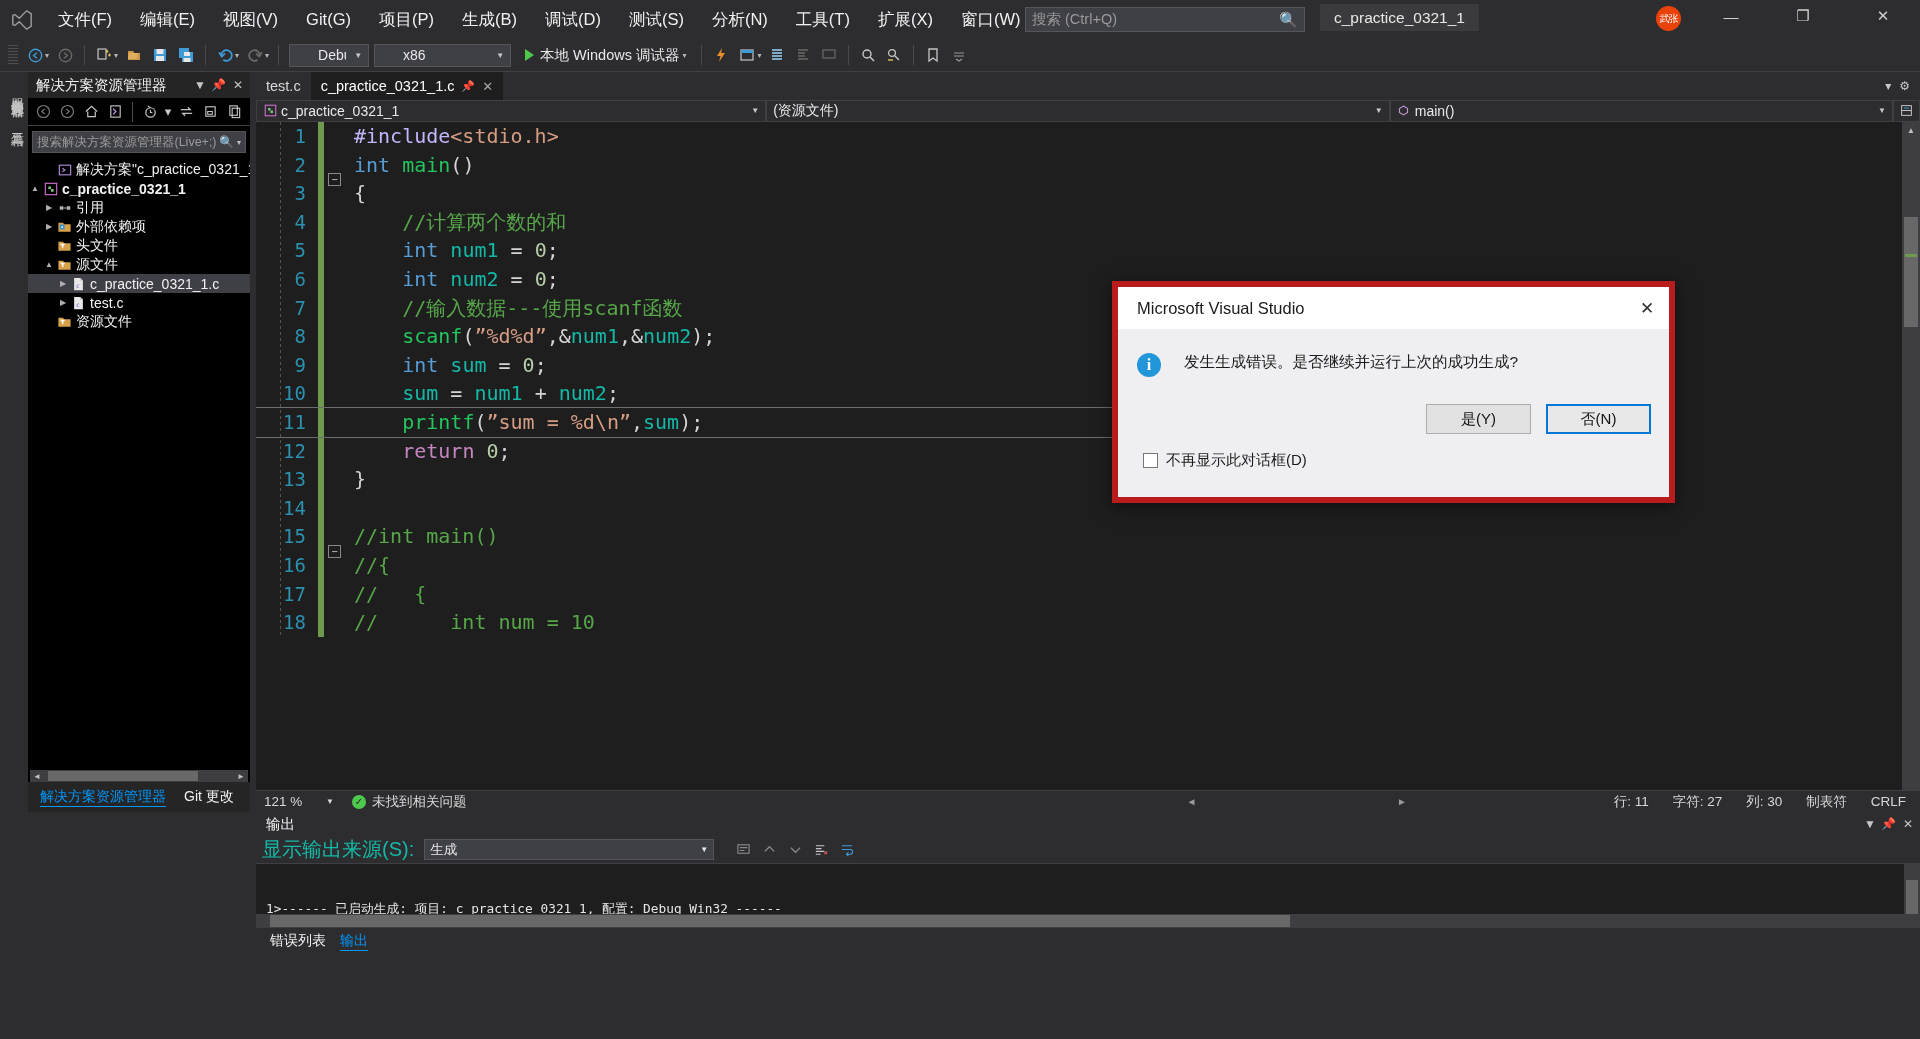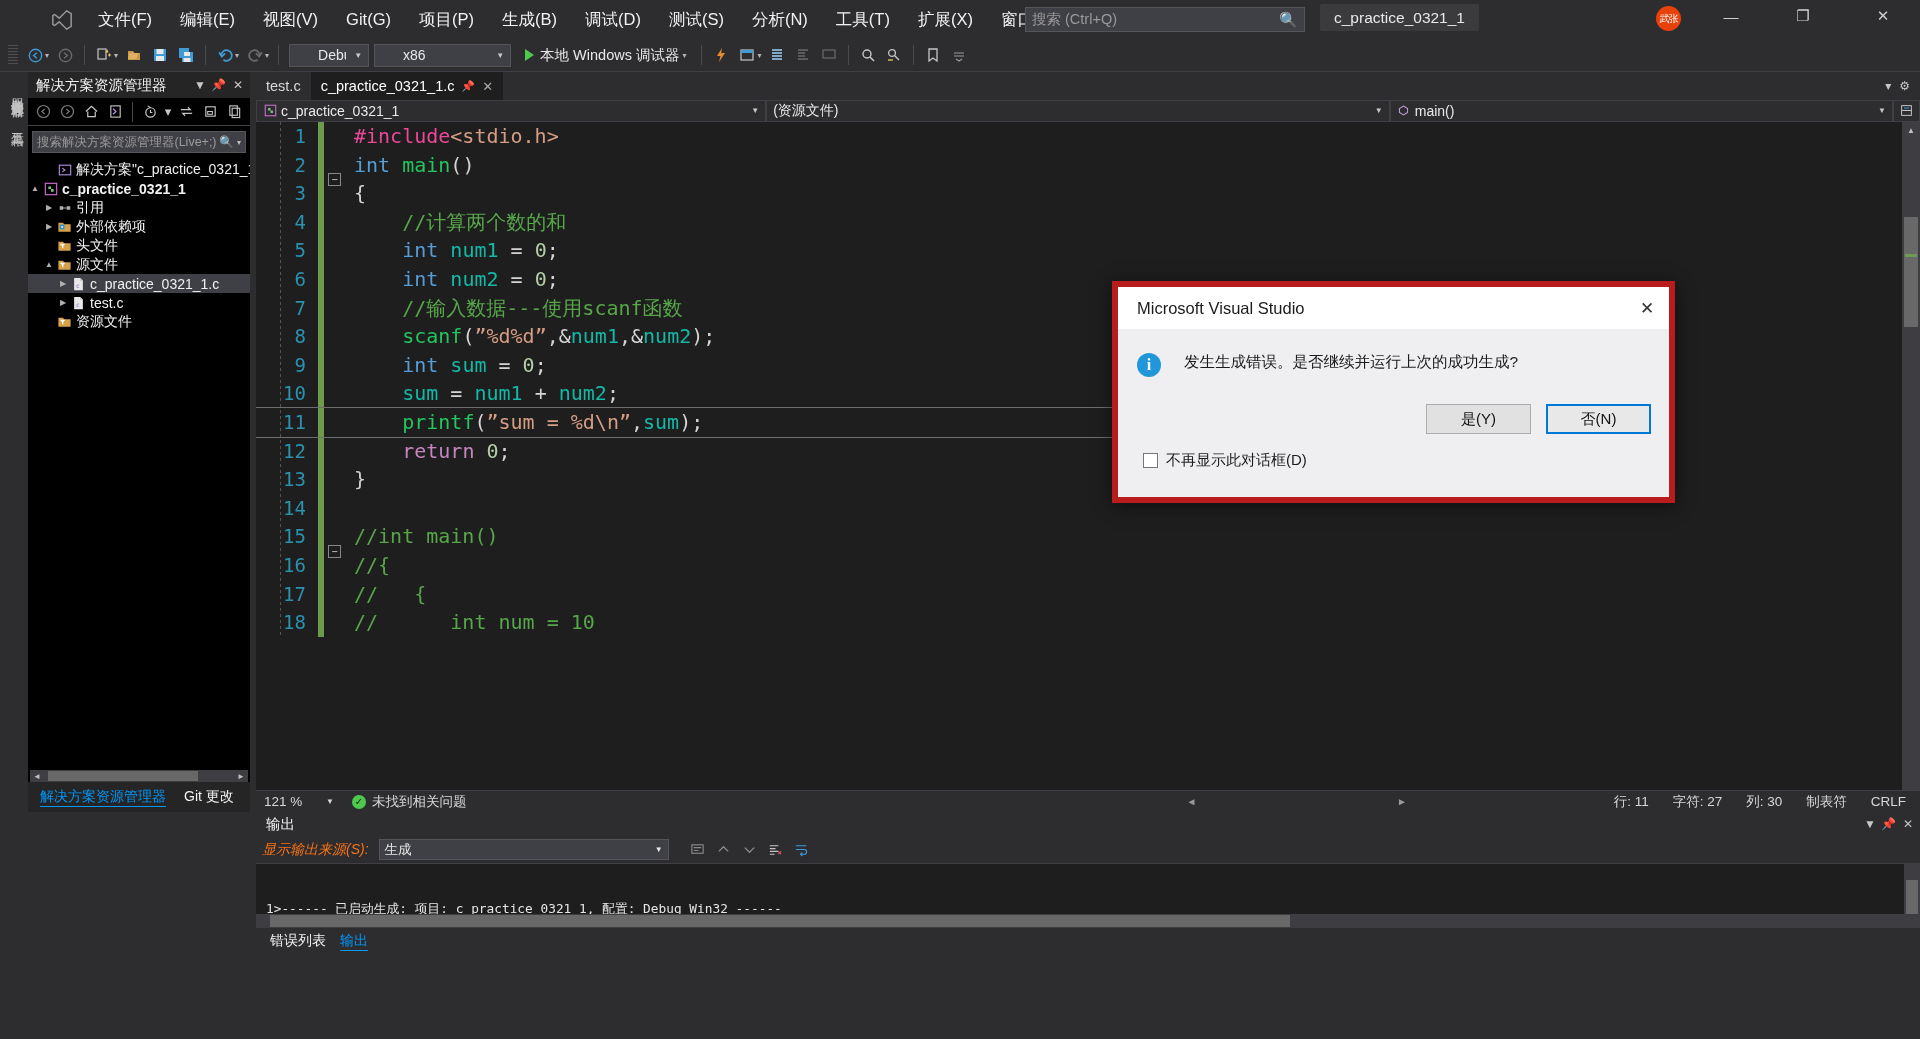--- a/index.html
+++ b/index.html
@@ -7,21 +7,21 @@
     width:1920px; height:1039px; overflow:hidden;
     background:#1e1e1e;
     font-family:"Liberation Sans", sans-serif;
     -webkit-font-smoothing:antialiased;
   }
   .app{ position:relative; width:1920px; height:1039px; background:#2d2d30; }
 
   
   .titlebar{
     position:absolute; left:0; top:0; width:1920px; height:39px;
-    background:#2d2d30; display:flex; align-items:center;padding-left:40px;
+    background:#2d2d30; display:flex; align-items:center;
   }
   .vslogo{ width:44px; height:39px; display:flex; align-items:center; justify-content:center; }
   .vslogo svg{ display:block; }
   .menu{ display:flex; align-items:center; height:39px; }
   .menu-item{
     color:#f1f1f1; font-size:16.5px; padding:0 14px; height:39px;
     display:flex; align-items:center; cursor:default; white-space:nowrap;
   }
   .searchbox{
     position:absolute; left:1025px; top:7px; width:280px; height:25px;
@@ -168,21 +168,21 @@
   }
   .vline{ position:absolute; left:10px; top:0; bottom:0; width:1px; background:#7d7d7d; }
   .ctext{ padding-left:4px; }
   .kw{ color:#569cd6; }
   .kwp{ color:#c586c0; }
   .fn{ color:#22c55e; }
   .str{ color:#d69d85; }
   .num{ color:#b5cea8; }
   .cmt{ color:#57a64a; }
   .id{ color:#14b8a6; }
-  .pp{ color:#ec4899; }
+  .pp{ color:#c4b5fd; }
   .inc{ color:#d69d85; }
   .pun{ color:#d4d4d4; }
   .cur-line{ outline:1px solid #6e6e6e; }
   .indent{ position:absolute; width:1px; top:0; bottom:0;
      background:repeating-linear-gradient(to bottom,#555 0 3px, transparent 3px 6px); }
 
   .vscroll{ position:absolute; right:0; top:0; width:18px; bottom:0; background:#3e3e42; }
   .vscroll .arrow{ height:16px; display:flex;align-items:center;justify-content:center;color:#c0c0c0;font-size:8px;}
   .vscroll .thumb{ position:absolute; left:2px; top:95px; width:14px; height:110px; background:#686868;}
   .vscroll .mark{ position:absolute; left:3px; width:12px; height:3px;}
@@ -204,21 +204,21 @@
   }
   .out-head{
     height:24px; display:flex; align-items:center; padding:0 4px 0 10px;
     background:#2d2d30; color:#f1f1f1; font-size:14.5px;
   }
   .out-head .ttl{ flex:1; }
   .out-tools{
     height:28px; display:flex; align-items:center; gap:4px; padding:0 6px;
     background:#2d2d30; border-bottom:1px solid #3f3f46;
   }
-  .out-lbl{ color:#f97316; font-size:14px; margin-right:6px;font-style:italic; }
+  .out-lbl{ color:#14b8a6; font-size:20px; margin-right:6px; }
   .out-combo{
     width:290px; height:21px; background:#3f3f46; border:1px solid #54545a;
     color:#e8e8e8; font-size:13.5px; display:flex; align-items:center;
     padding:0 5px;
   }
   .out-combo .cc{ margin-left:auto; font-size:8px; }
   .out-body{
     flex:1; position:relative; overflow:hidden;
     font-family:"DejaVu Sans Mono","Liberation Mono",monospace;
     font-size:12.8px; color:#e6e6e6; padding:4px 0 0 10px; line-height:16.5px;

